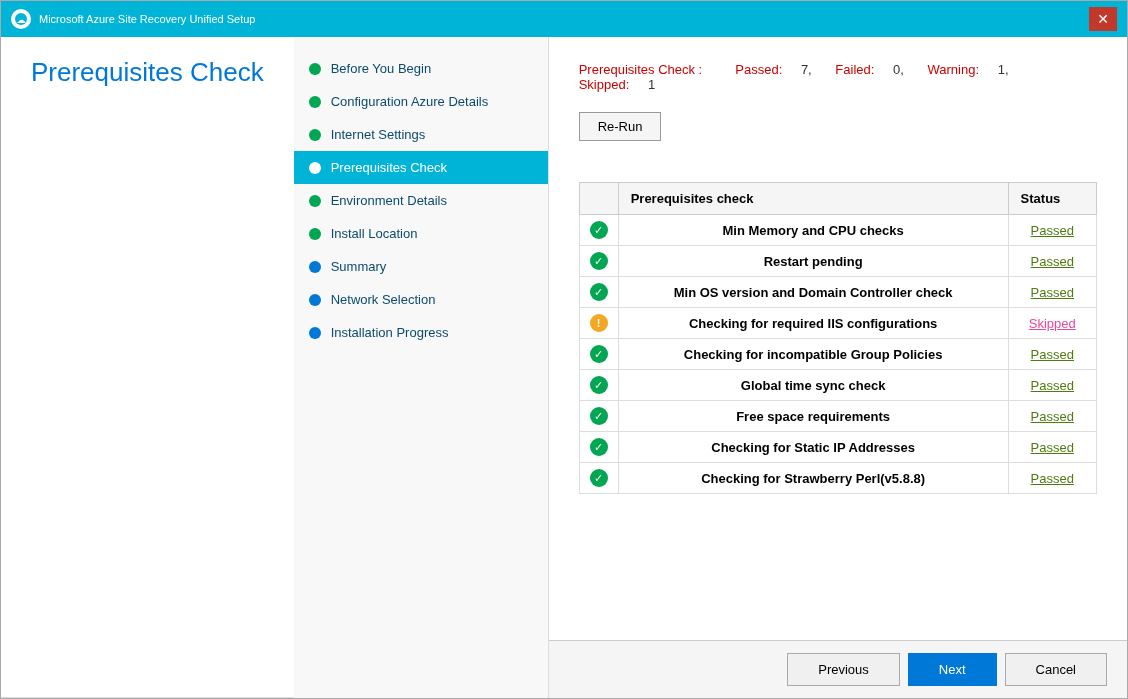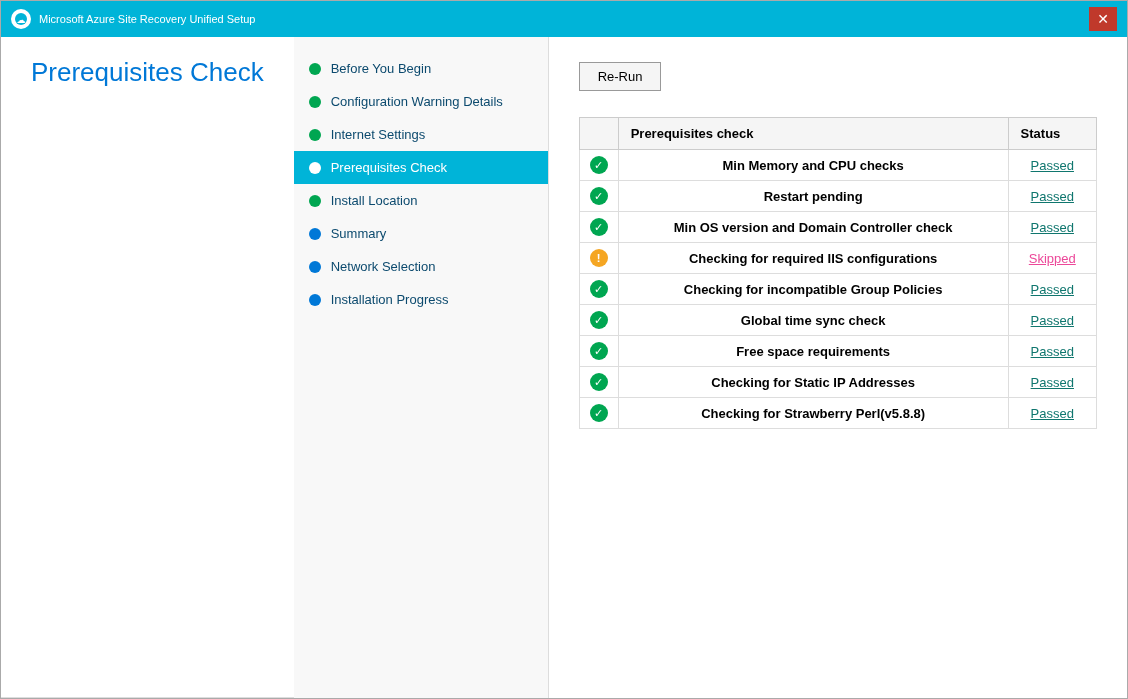--- a/index.html
+++ b/index.html
@@ -145,21 +145,21 @@
     .prereq-summary span {
       margin-right: 15px;
     }
 
     .rerun-btn {
       background: #f5f5f5;
       border: 1px solid #999;
       padding: 6px 18px;
       cursor: pointer;
       font-size: 13px;
-      margin-bottom: 26px;
+      margin-bottom: 41px;
     }
 
     .check-table {
       width: 100%;
       border-collapse: collapse;
       border: 1px solid #ccc;
     }
 
     .check-table th {
       background: #f5f5f5;
@@ -175,21 +175,21 @@
       vertical-align: middle;
       text-align: center;
     }
 
     .check-table .icon-cell {
       width: 32px;
       text-align: center;
     }
 
     .status-passed {
-      color: #0f766e;
+      color: #4d7c0f;
       text-decoration: underline;
       cursor: pointer;
     }
 
     .status-skipped {
       color: #ec4899;
       text-decoration: underline;
       cursor: pointer;
     }
 
@@ -269,52 +269,68 @@
     <div class="main-body">
 
       <div class="sidebar">
 
       <div class="sidebar-item">
             <span class="dot dot-green"></span>
             <span>Before You Begin</span>
           </div>
           <div class="sidebar-item">
             <span class="dot dot-green"></span>
-            <span>Configuration Warning Details</span>
+            <span>Configuration Azure Details</span>
           </div>
           <div class="sidebar-item">
             <span class="dot dot-green"></span>
             <span>Internet Settings</span>
           </div>
           <div class="sidebar-item active">
             <span class="dot dot-white"></span>
             <span>Prerequisites Check</span>
           </div>
           <div class="sidebar-item">
             <span class="dot dot-green"></span>
+            <span>Environment Details</span>
+          </div>
+          <div class="sidebar-item">
+            <span class="dot dot-green"></span>
             <span>Install Location</span>
           </div>
           <div class="sidebar-item">
             <span class="dot dot-blue"></span>
             <span>Summary</span>
           </div>
           <div class="sidebar-item">
             <span class="dot dot-blue"></span>
             <span>Network Selection</span>
           </div>
           <div class="sidebar-item">
             <span class="dot dot-blue"></span>
             <span>Installation Progress</span>
           </div>
         </div>
 
       <div class="right-panel">
         <div class="right-content">
 
           
+          <div class="prereq-summary">
+            <span>Prerequisites Check :</span>
+            &nbsp;&nbsp;&nbsp;
+            <span>Passed:</span>
+            <span style="color:#333; margin-right:20px;">7,</span>
+            <span>Failed:</span>
+            <span style="color:#333; margin-right:20px;">0,</span>
+            <span>Warning:</span>
+            <span style="color:#333; margin-right:20px;">1,</span>
+            <span>Skipped:</span>
+            <span style="color:#333;">1</span>
+          </div>
 
           
           <button class="rerun-btn">Re-Run</button>
 
           
           <table class="check-table">
             <thead>
               <tr>
                 <th></th>
                 <th>Prerequisites check</th>
@@ -365,16 +381,21 @@
                 <tr>
                   <td class="icon-cell"><span class="check-icon-pass">✓</span></td>
                   <td style="font-weight: 600;">Checking for Strawberry Perl(v5.8.8)</td>
                   <td><a href="#" class="status-passed">Passed</a></td>
                 </tr>
               </tbody>
           </table>
 
         </div>
 
+        <div class="footer">
+          <button class="footer-btn">Previous</button>
+          <button class="footer-btn primary">Next</button>
+          <button class="footer-btn">Cancel</button>
+        </div>
       </div>
     </div>
   </div>
 </div>
 
 </body></html>

